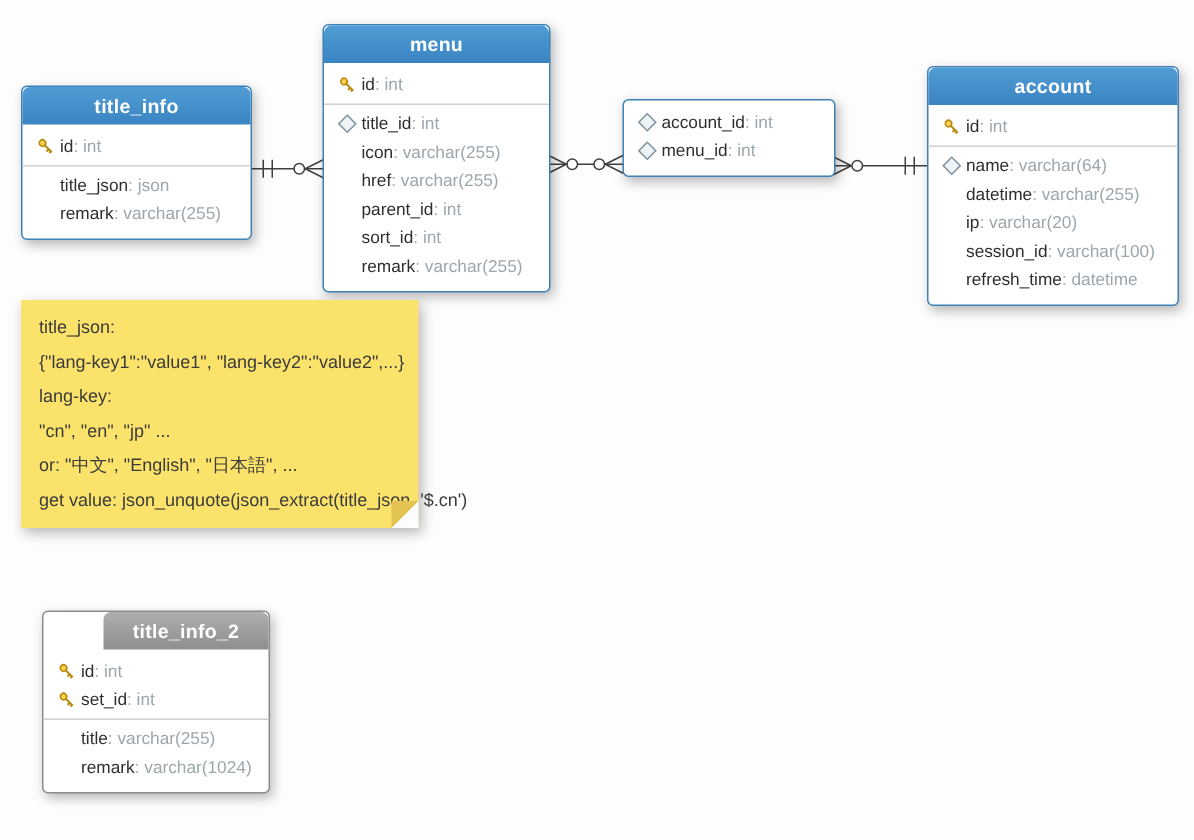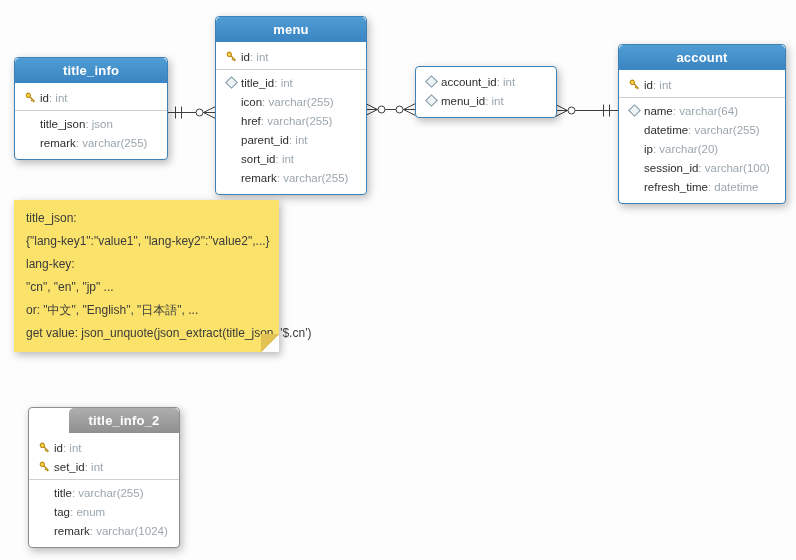--- a/index.html
+++ b/index.html
@@ -249,25 +249,20 @@
           <span class="f-type">: int</span>
         </div>
         <div class="t-divider"></div>
         <div class="t-row">
           <span class="f-icon"></span>
           <span class="f-name">title</span>
           <span class="f-type">: varchar(255)</span>
         </div>
         <div class="t-row">
           <span class="f-icon"></span>
-          <span class="f-name">tag</span>
-          <span class="f-type">: enum</span>
-        </div>
-        <div class="t-row">
-          <span class="f-icon"></span>
           <span class="f-name">remark</span>
           <span class="f-type">: varchar(1024)</span>
         </div>
       </div>
   </div>
 
   <div class="note" style="left: 14px; top: 200px; width: 265px; height: 152px;">
     <div class="note-lines">
         <div class="note-line">title_json:</div>
         <div class="note-line">{"lang-key1":"value1", "lang-key2":"value2",...}</div>

